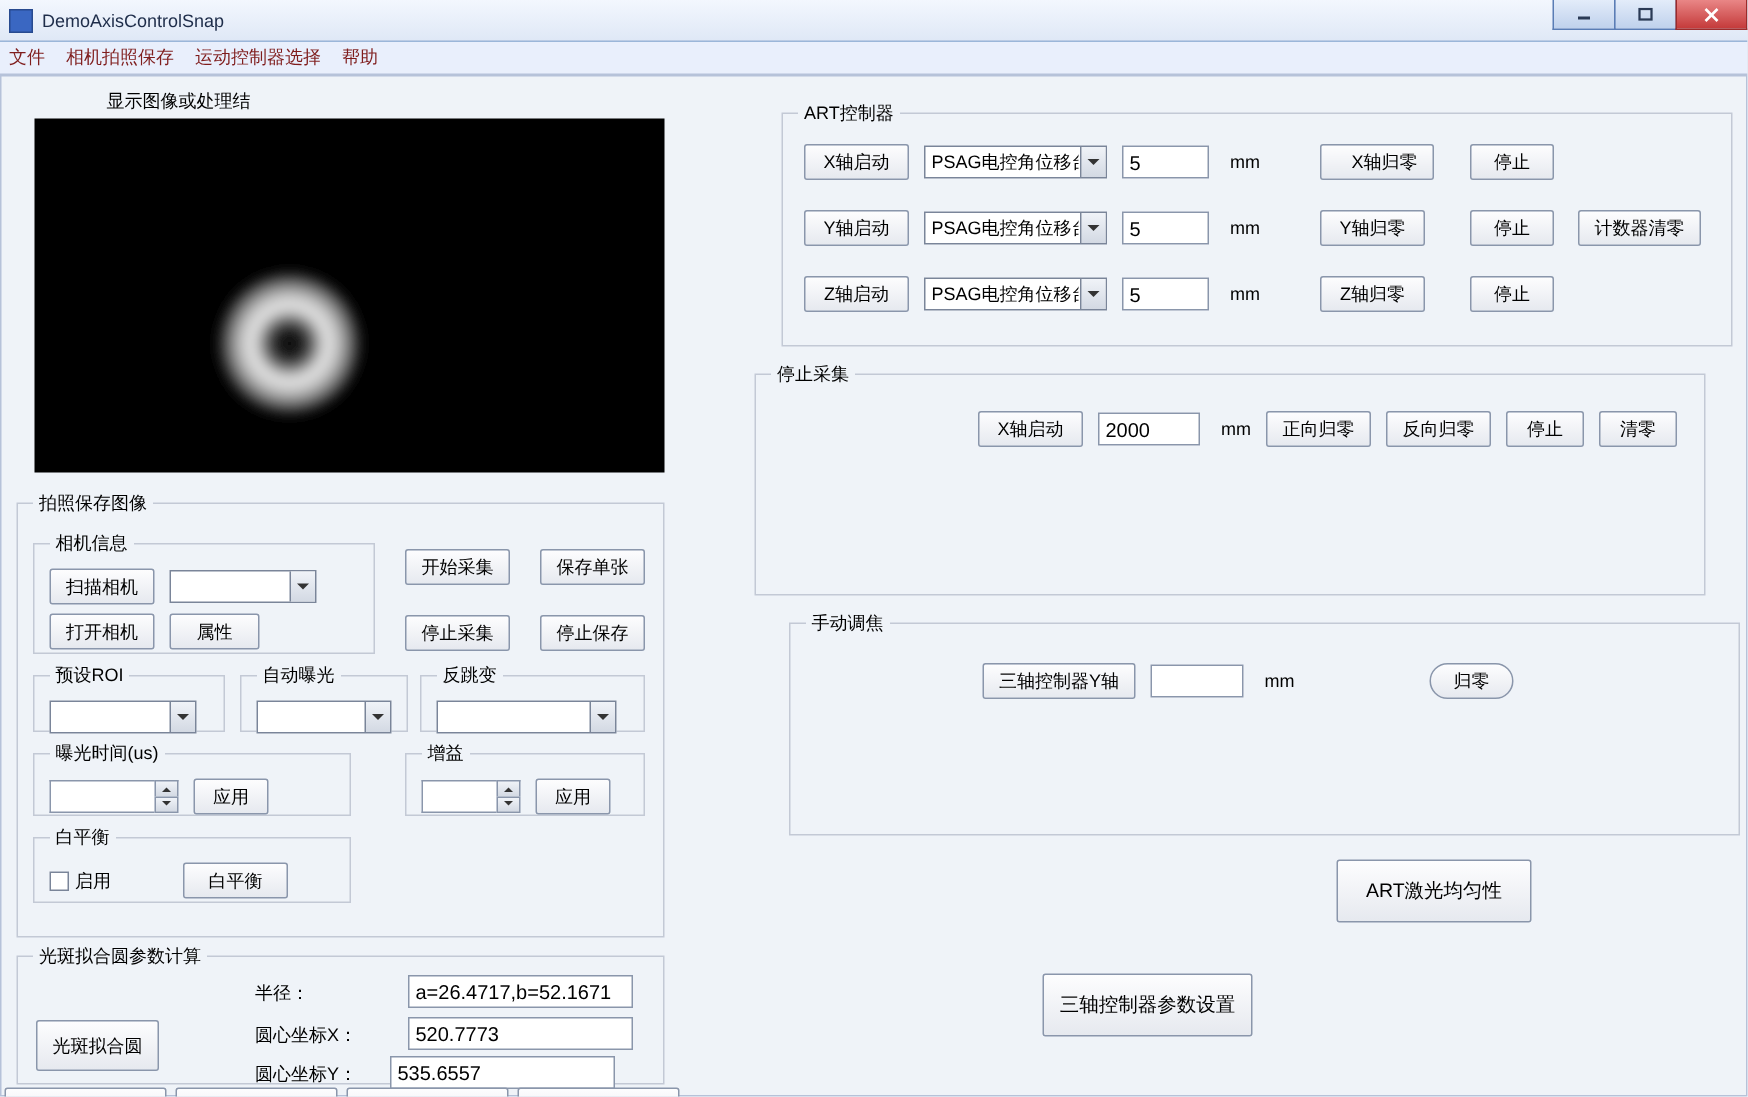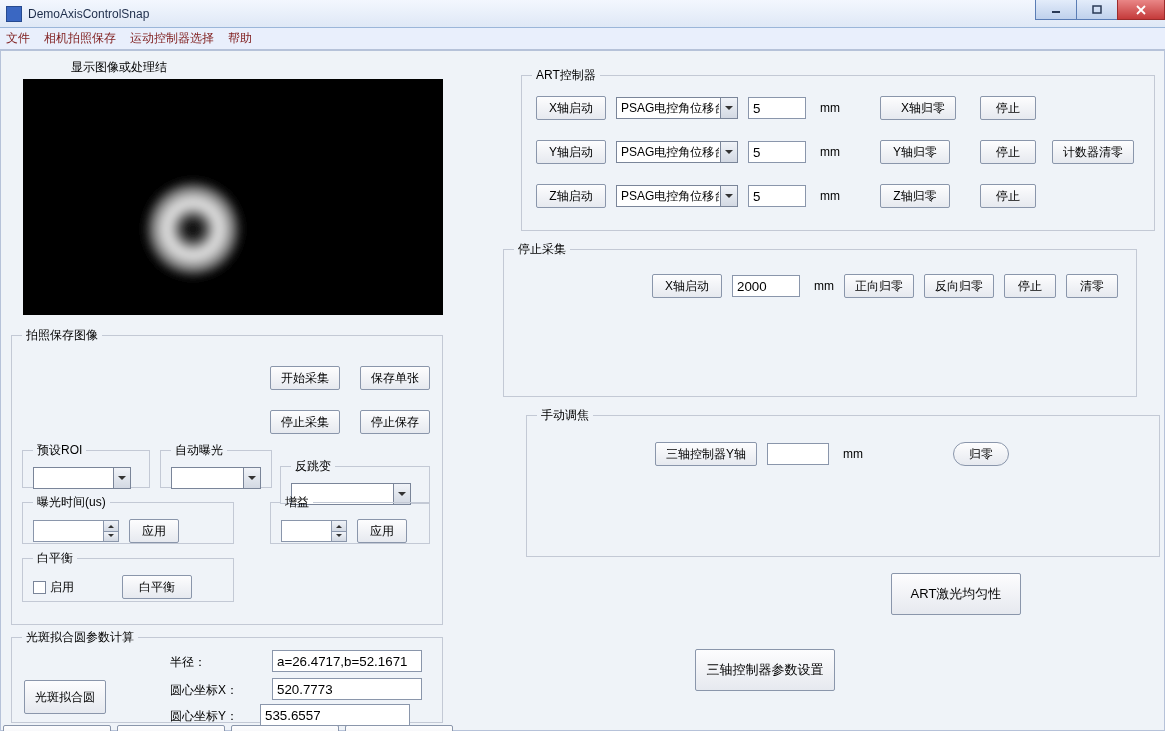--- a/index.html
+++ b/index.html
@@ -168,37 +168,51 @@
             <feGaussianBlur stdDeviation="4"></feGaussianBlur>
           </filter>
       </defs>
       <circle cx="60" cy="60" r="48" fill="url(#g1)" filter="url(#blur)"></circle>
     </svg>
   </div>
 
   <fieldset style="left:10px; top:276px; width:432px; height:298px;">
     <legend>拍照保存图像</legend>
 
+    <fieldset style="position:absolute; left:10px; top:10px; width:228px; height:82px;">
+      <legend>相机信息</legend>
+      <div class="row" style="margin-bottom:6px;">
+        <div class="btn">扫描相机</div>
+        <div class="combo" style="width:98px;">
+            <span class="txt"></span>
+            <span class="arrow"></span>
+          </div>
+      </div>
+      <div class="row">
+        <div class="btn">打开相机</div>
+        <div class="btn" style="min-width:60px;">属性</div>
+      </div>
+    </fieldset>
 
     <div class="btn" style="position:absolute; left:258px; top:22px;">开始采集</div>
     <div class="btn" style="position:absolute; left:348px; top:22px;">保存单张</div>
     <div class="btn" style="position:absolute; left:258px; top:66px;">停止采集</div>
     <div class="btn" style="position:absolute; left:348px; top:66px;">停止保存</div>
 
     <fieldset style="position:absolute; left:10px; top:98px; width:128px; height:46px;">
       <legend>预设ROI</legend>
       <div class="combo" style="width:98px;"><span class="txt"></span><span class="arrow"></span></div>
     </fieldset>
 
     <fieldset style="position:absolute; left:148px; top:98px; width:110px; height:46px;">
       <legend>自动曝光</legend>
       <div class="combo" style="width:90px;"><span class="txt"></span><span class="arrow"></span></div>
     </fieldset>
 
-    <fieldset style="position:absolute; left:268px; top:98px; width:150px; height:46px;margin-top:16px;">
+    <fieldset style="position:absolute; left:268px; top:98px; width:150px; height:46px;">
       <legend>反跳变</legend>
       <div class="combo" style="width:120px;"><span class="txt"></span><span class="arrow"></span></div>
     </fieldset>
 
     <fieldset style="position:absolute; left:10px; top:150px; width:212px; height:50px;">
       <legend>曝光时间(us)</legend>
       <div class="row">
         <div class="spinner">
           <input class="inp" style="">
           <div class="spin">

